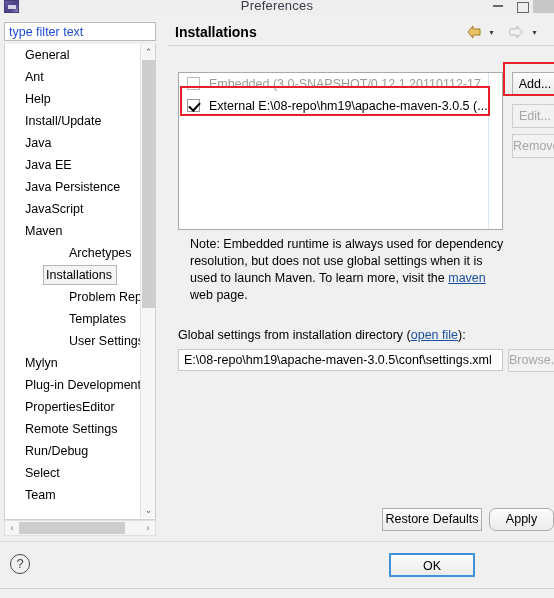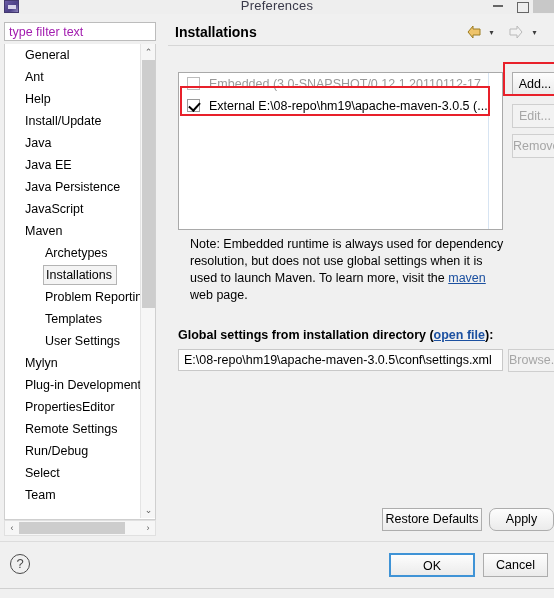--- a/index.html
+++ b/index.html
@@ -70,42 +70,42 @@
 
   
   #filter-input {
     position: absolute;
     left: 4px; top: 22px;
     width: 152px; height: 19px;
     border: 1px solid #bcbcbc;
     background: #ffffff;
     padding: 2px 4px;
     font-size: 12.5px;
-    color: #a21caf;
+    color: #1d4ed8;
     line-height: 15px;
   }
   #tree-panel {
     position: absolute;
     left: 4px; top: 44px;
     width: 152px; height: 476px;
     background: #ffffff;
     border: 1px solid #cfcfcf;
     border-top: none;
     overflow: hidden;
   }
   .tree-item {
     position: relative;
     height: 22px;
     line-height: 22px;
     padding-left: 20px;
     white-space: nowrap;
     font-size: 12.5px;
     color: #000;
   }
-  .tree-item.indent { padding-left: 40px; }
+  .tree-item.indent { padding-left: 64px; }
   .tree-item.selected {
     display: inline-block;
     border: 1px solid #b4b4b4;
     background: #f4f4f4;
     height: 20px;
     line-height: 18px;
     margin-left: 38px;
     padding-left: 2px;
     padding-right: 4px;
   }
@@ -274,21 +274,20 @@
     color: #1b50a0;
     text-decoration: underline;
     cursor: pointer;
   }
 
   
   #gs-label {
     position: absolute;
     left: 178px; top: 328px;
     font-size: 12.5px;
-    font-weight: bold;
   }
   #gs-input {
     position: absolute;
     left: 178px; top: 349px;
     width: 325px; height: 22px;
     background: #fdfdfd;
     border: 1px solid #c8c8c8;
     padding: 2px 5px;
     line-height: 17px;
     font-size: 12.5px;
@@ -467,18 +466,17 @@
 
   <div id="gs-input">E:\08-repo\hm19\apache-maven-3.0.5\conf\settings.xml</div>
   <div id="btn-browse">Browse...</div>
 
   <div class="btn" id="btn-restore">Restore Defaults</div>
   <div class="btn" id="btn-apply">Apply</div>
 
   <div id="footer-rule"></div>
   <div id="help-icon">?</div>
   <div class="btn" id="btn-ok">OK</div>
-  <div class="btn" id="btn-cancel">Cancel</div>
   <div id="bottom-rule"></div>
 
   <div class="annot" id="annot-row"></div>
   <div class="annot" id="annot-add"></div>
 </div>
 
 </body></html>

